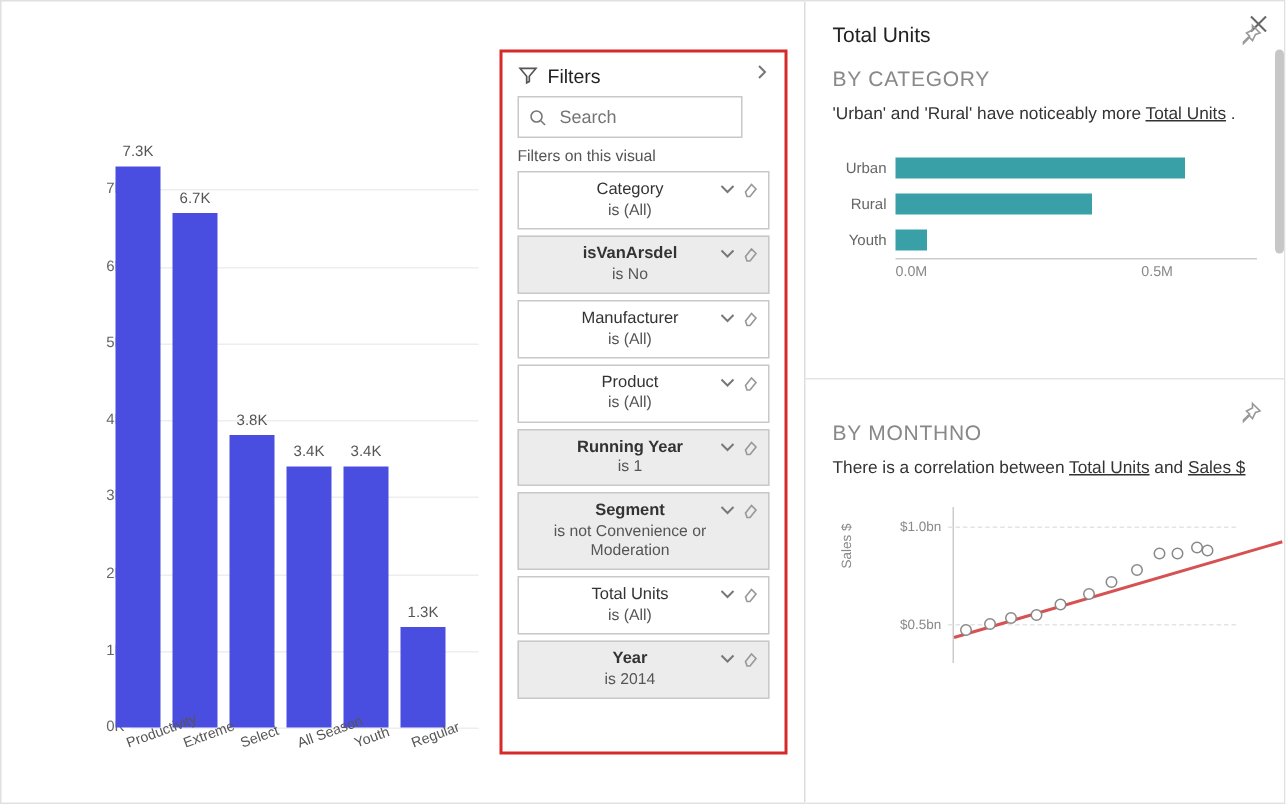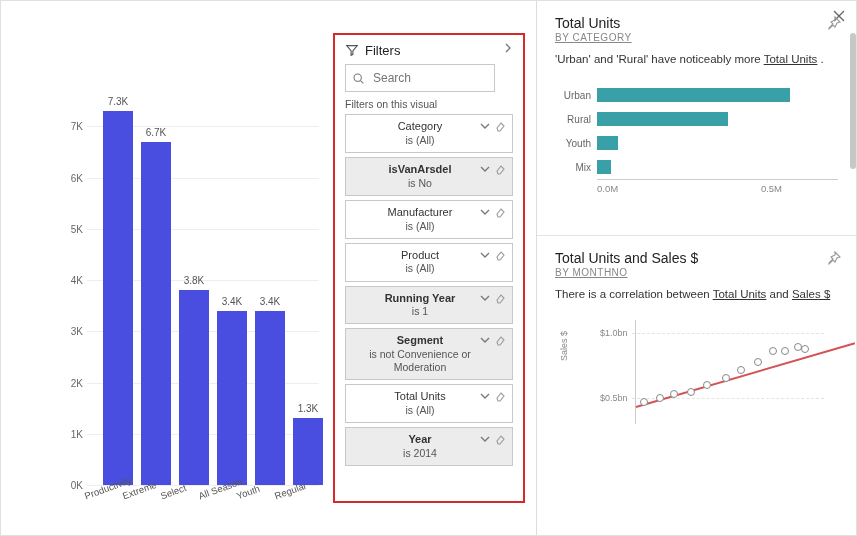--- a/index.html
+++ b/index.html
@@ -41,21 +41,21 @@
   }
   .grid-line {
     position: absolute;
     left: 82px;
     right: 10px;
     border-top: 1px solid #eee;
     height: 0;
   }
   .bars-area {
     position: absolute;
-    left: 98px;
+    left: 72px;
     top: 70px;
     width: 230px;
     height: 410px;
     text-decoration: underline;
   }
   .bar {
     position: absolute;
     bottom: 0;
     width: 30px;
     background: #4a4ee0;
@@ -163,21 +163,21 @@
     color: #666;
   }
   .card {
     padding: 14px 18px 8px 18px;
   }
   .sep {
     border-top: 1px solid #e4e4e4;
     margin: 4px 0 0 0;
   }
   .card-title { font-size: 14px; color: #222; }
-  .card-sub { font-size: 10px; color: #888; letter-spacing: 0.5px; margin-top: 1px; text-decoration: underline; }
+  .card-sub { font-size: 14px; color: #888; letter-spacing: 0.5px; margin-top: 13px; }
   .pin {
     position: absolute;
     right: 14px;
     width: 16px;
     height: 16px;
     color: #888;
   }
   .card-rel { position: relative; }
   .card-text { font-size: 11.5px; color: #333; margin-top: 8px; line-height: 1.4; }
   .card-text u { text-decoration: underline; color: #333; }
@@ -480,42 +480,35 @@
             <div class="hb-track">
               <div class="hb-bar" style="width: 54.2857%;"></div>
             </div>
           </div>
           <div class="hb-row">
             <div class="hb-label">Youth</div>
             <div class="hb-track">
               <div class="hb-bar" style="width: 8.57143%;"></div>
             </div>
           </div>
-          <div class="hb-row">
-            <div class="hb-label">Mix</div>
-            <div class="hb-track">
-              <div class="hb-bar" style="width: 5.71429%;"></div>
-            </div>
-          </div>
           <div class="hb-axis">
             <span>0.0M</span>
             <span>0.5M</span>
           </div>
         </div>
     </div>
 
     <div class="sep"></div>
 
     <div class="card card-rel">
       <span class="pin" style="top:14px">
         <svg viewBox="0 0 16 16" width="16" height="16" fill="none" stroke="#999" stroke-width="1.1">
             <path d="M9 2l5 5-3 1-2 4-2-2-4 4 0-1 4-4-2-2 4-2z"></path>
           </svg>
       </span>
-      <div class="card-title">Total Units and Sales $</div>
       <div class="card-sub">BY MONTHNO</div>
       <div class="card-text" id="cap2">There is a correlation between <u>Total Units</u> and <u>Sales $</u></div>
       <div class="scatter-wrap">
         <div class="scatter-ylab" id="scatYLab">Sales $</div>
         <div class="scatter-area" id="scatArea">
             <div class="ytick-line" style="top: 12.5%;"></div>
             <div class="ytick" style="top: 12.5%;">$1.0bn</div>
             <div class="ytick-line" style="top: 75%;"></div>
             <div class="ytick" style="top: 75%;">$0.5bn</div>
             <div class="trend" style="left: 0px; top: 85.8px; width: 227.596px; transform: rotate(-16.2532deg);"></div>

